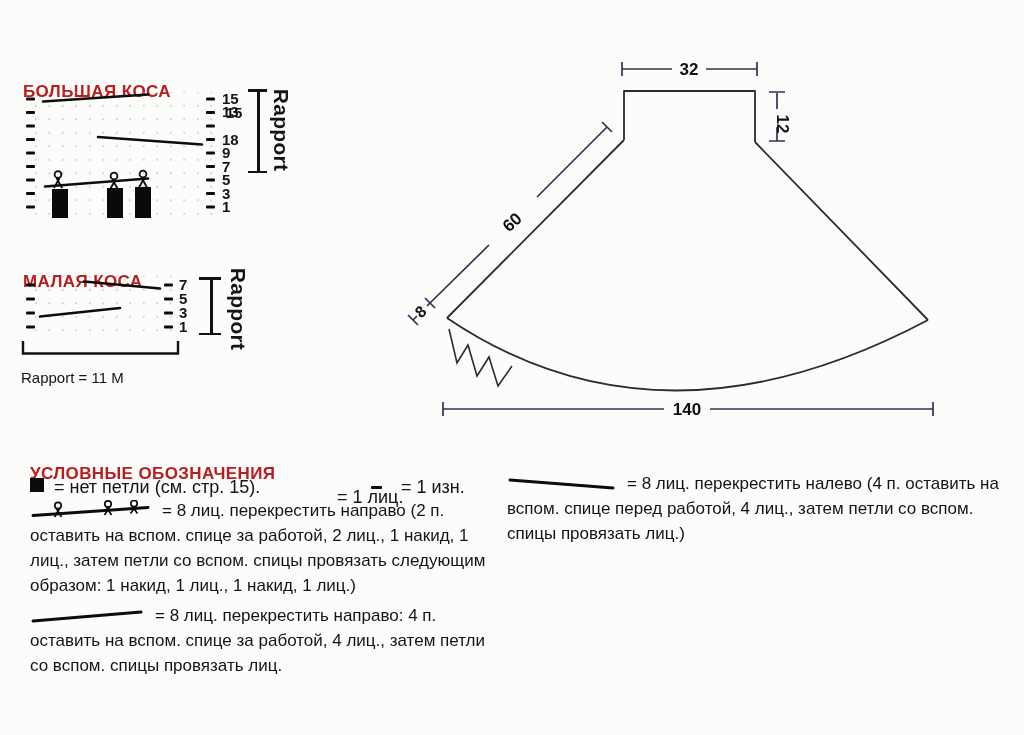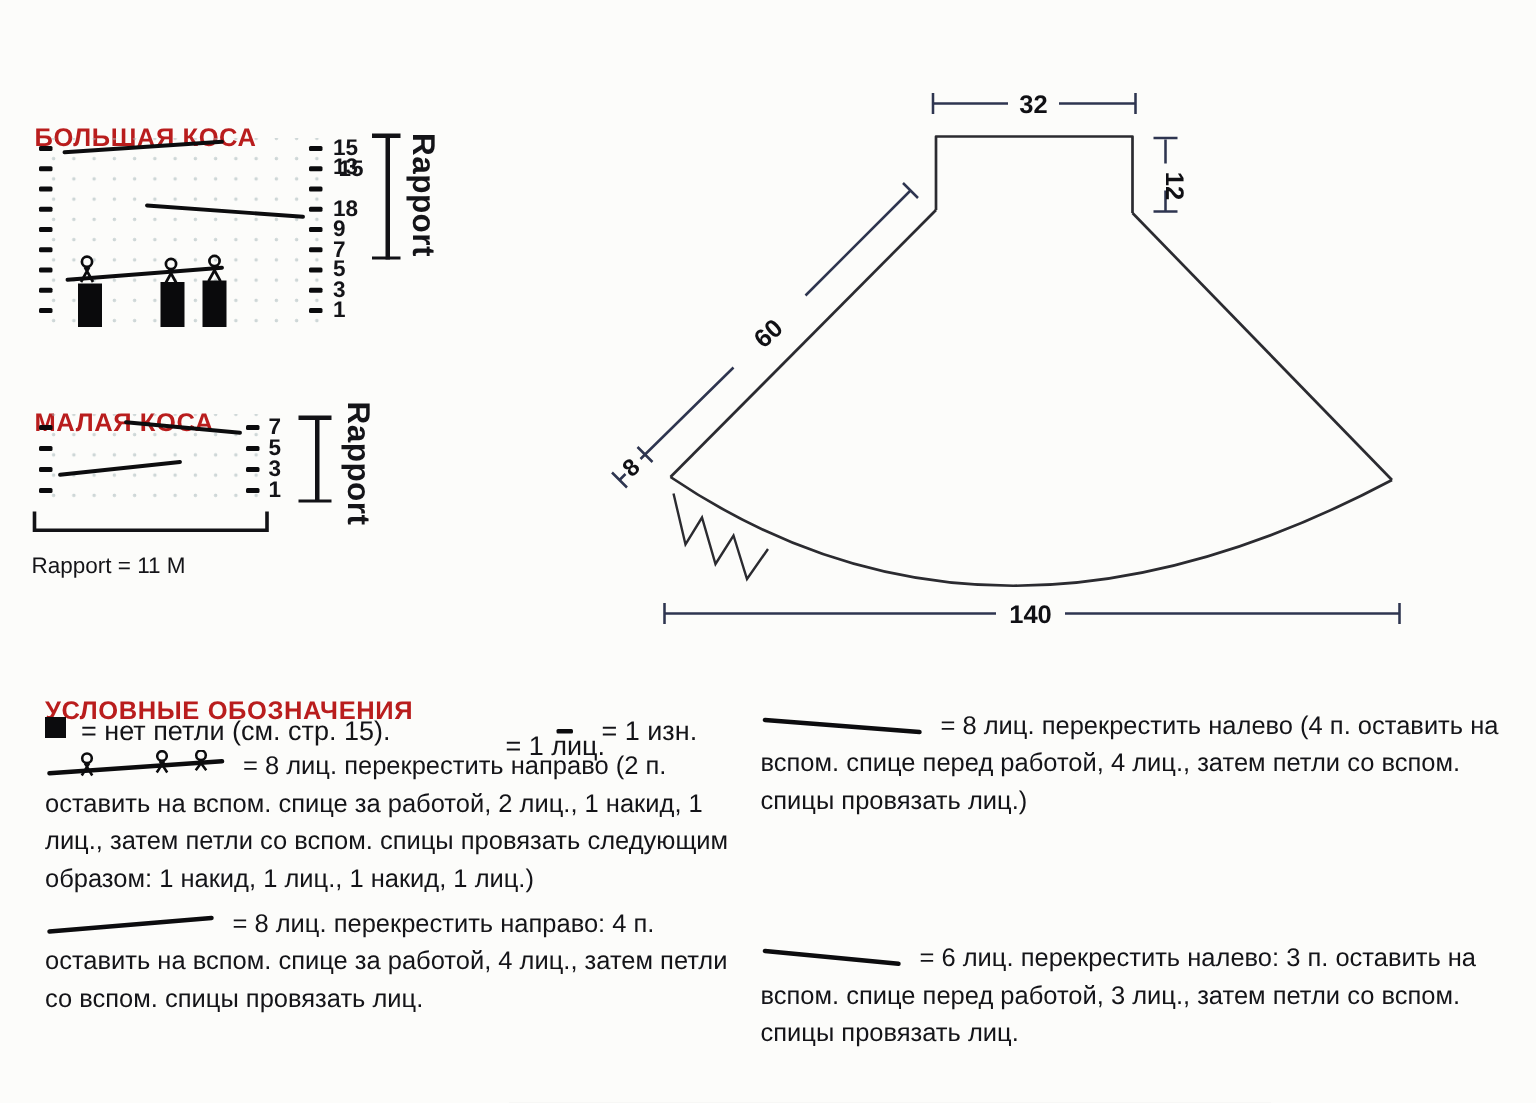--- a/index.html
+++ b/index.html
@@ -193,19 +193,14 @@
     </svg><span>= 8 лиц. перекрестить направо: 4 п. оставить на вспом. спице за работой, 4 лиц., затем петли со вспом. спицы провязать лиц.</span>
   </p>
 
   <p class="legend-item" style="left:507px;top:471px;width:503px;">
     <svg class="sym" width="110" height="20" viewBox="0 0 110 20">
       <path d="M3,7 L106,15" stroke="#0c0c0e" stroke-width="3" stroke-linecap="round" fill="none"></path>
     </svg><span>= 8 лиц. перекрестить налево (4 п. оставить на вспом. спице перед работой, 4 лиц., затем петли со вспом. спицы провязать лиц.)</span>
   </p>
 
 
-  <p class="legend-item" style="left:507px;top:626px;width:503px;">
-    <svg class="sym" width="96" height="20" viewBox="0 0 96 20">
-      <path d="M3,6 L92,14.5" stroke="#0c0c0e" stroke-width="3" stroke-linecap="round" fill="none"></path>
-    </svg><span>= 6 лиц. перекрестить налево: 3 п. оставить на вспом. спице перед работой, 3 лиц., затем петли со вспом. спицы провязать лиц.</span>
-  </p>
 
 </div>
 
 </body></html>

